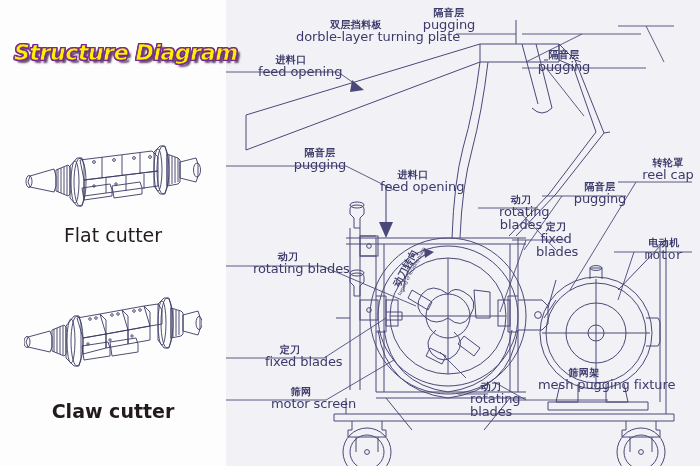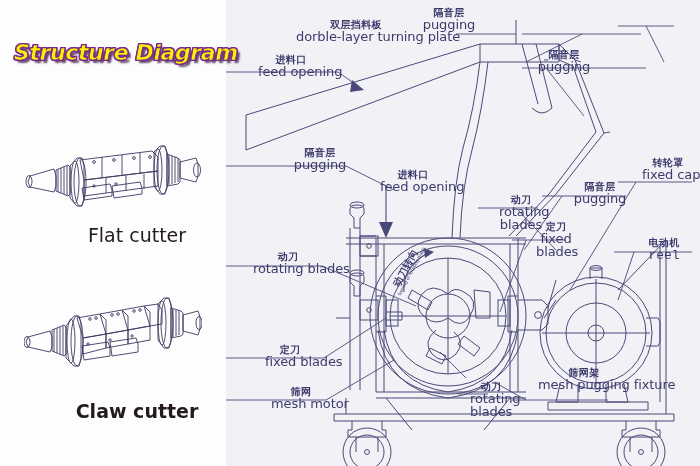--- a/index.html
+++ b/index.html
@@ -46,21 +46,20 @@
        1px -1px 0 #7a2a99, -1px -1px 0 #7a2a99,
        3px 3px 2px rgba(40,10,50,.75);
   }
   .cutter-caption {
     position: absolute;
     width: 226px;
     text-align: center;
     font-family: "DejaVu Sans", sans-serif;
     font-size: 19px;
     color: #231a1e;
-    padding-left: 24px;
   }
   #flat-caption { top: 224px; left: 0; }
   #claw-caption { top: 400px; left: 0; font-weight: bold; }
   .cutter-art { position: absolute; }
   #flat-art { left: 24px; top: 136px; }
   #claw-art { left: 24px; top: 288px; }
 
   
   #diagram-svg {
     position: absolute;
@@ -432,51 +431,51 @@
     <span class="en" style="white-space:normal;">rotating blades</span>
   </div>
 
   <div class="lbl multi" style="left:570px; top:182px; width:60px;">
     <span class="cn">隔音层</span>
     <span class="en">pugging</span>
   </div>
 
   <div class="lbl multi" style="left:642px; top:158px; width:52px;">
     <span class="cn">转轮罩</span>
-    <span class="en">fixed cap</span>
+    <span class="en">reel cap</span>
   </div>
 
   <div class="lbl multi" style="left:536px; top:222px; width:40px;">
     <span class="cn">定刀</span>
     <span class="en" style="white-space:normal;">fixed blades</span>
   </div>
 
   <div class="lbl multi" style="left:638px; top:239px; width:52px;font-family:Liberation Mono, monospace;">
     <span class="cn">电动机</span>
-    <span class="en">reel</span>
+    <span class="en">motor</span>
   </div>
 
   <div class="lbl multi" style="left:253px; top:252px; width:70px;">
     <span class="cn">动刀</span>
     <span class="en">rotating blades</span>
   </div>
 
   <div class="lbl multi rot" style="left:381px; top:262px; width:54px;">
     <span class="cn">动刀转向</span>
     <span class="en">turning of rotating blade</span>
   </div>
 
   <div class="lbl multi" style="left:265px; top:345px; width:50px;">
     <span class="cn">定刀</span>
     <span class="en">fixed blades</span>
   </div>
 
   <div class="lbl multi" style="left:271px; top:387px; width:60px;text-align:center;">
     <span class="cn">筛网</span>
-    <span class="en">mesh motor</span>
+    <span class="en">motor screen</span>
   </div>
 
   <div class="lbl multi" style="left:470px; top:382px; width:42px;">
     <span class="cn">动刀</span>
     <span class="en" style="white-space:normal;">rotating blades</span>
   </div>
 
   <div class="lbl multi" style="left:538px; top:368px; width:92px;">
     <span class="cn">筛网架</span>
     <span class="en">mesh pugging fixture</span>

